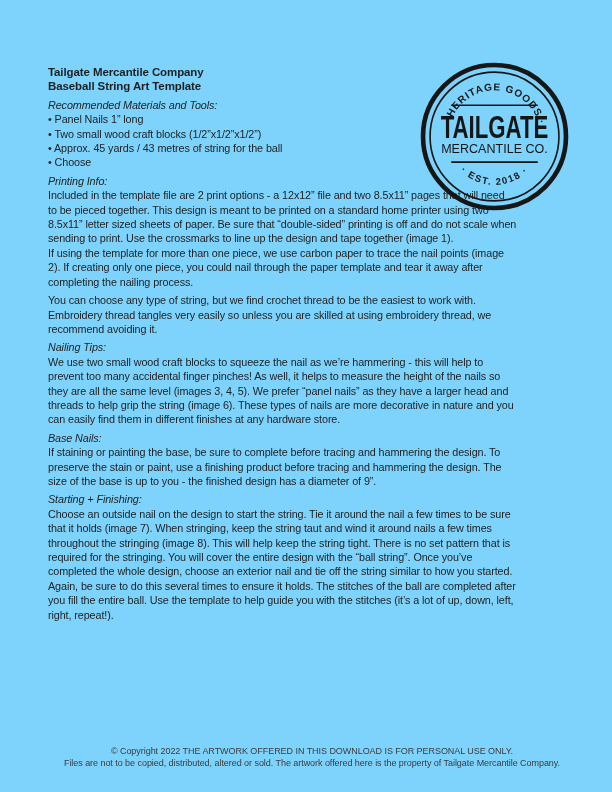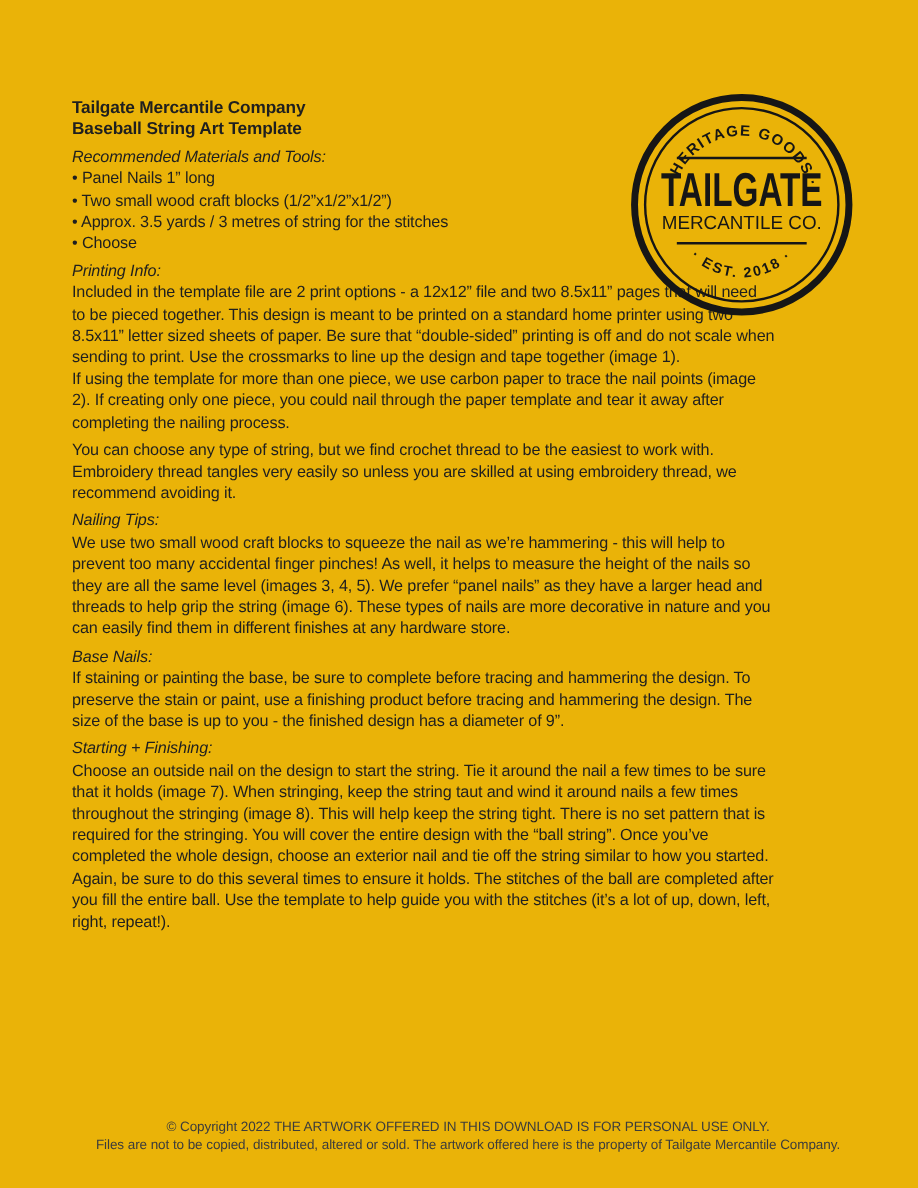--- a/index.html
+++ b/index.html
@@ -1,20 +1,20 @@
 <!DOCTYPE html>
 <html><head>
 <meta charset="utf-8">
 <style>
   html, body { margin: 0; padding: 0; background: #ffffff; }
   .page {
     position: relative;
     width: 612px;
     height: 792px;
-    background: #eab308;
+    background: #7dd3fc;
     font-family: "Liberation Sans", sans-serif;
     color: #1f1f1f;
     overflow: hidden;
   }
   .content {
     position: absolute;
     left: 48px;
     top: 65px;
     width: 522px;
     font-size: 10.8px;
@@ -57,21 +57,21 @@
     <div class="doc-title">
       <div>Tailgate Mercantile Company</div>
       <div>Baseball String Art Template</div>
     </div>
 
     <div class="section">
       <div class="sec-h">Recommended Materials and Tools:</div>
       <div class="bullet-list">
         <div class="bullet">Panel Nails 1” long</div>
         <div class="bullet">Two small wood craft blocks (1/2”x1/2”x1/2”)</div>
-        <div class="bullet">Approx. 3.5 yards / 3 metres of string for the stitches</div>
+        <div class="bullet">Approx. 45 yards / 43 metres of string for the ball</div>
         <div class="bullet">Choose</div>
       </div>
     </div>
 
     <div class="section">
       <div class="sec-h">Printing Info:</div>
       <div class="sec-b">Included in the template file are 2 print options - a 12x12” file and two 8.5x11” pages that will need
 to be pieced together. This design is meant to be printed on a standard home printer using two
 8.5x11” letter sized sheets of paper. Be sure that “double-sided” printing is off and do not scale when
 sending to print. Use the crossmarks to line up the design and tape together (image 1).

